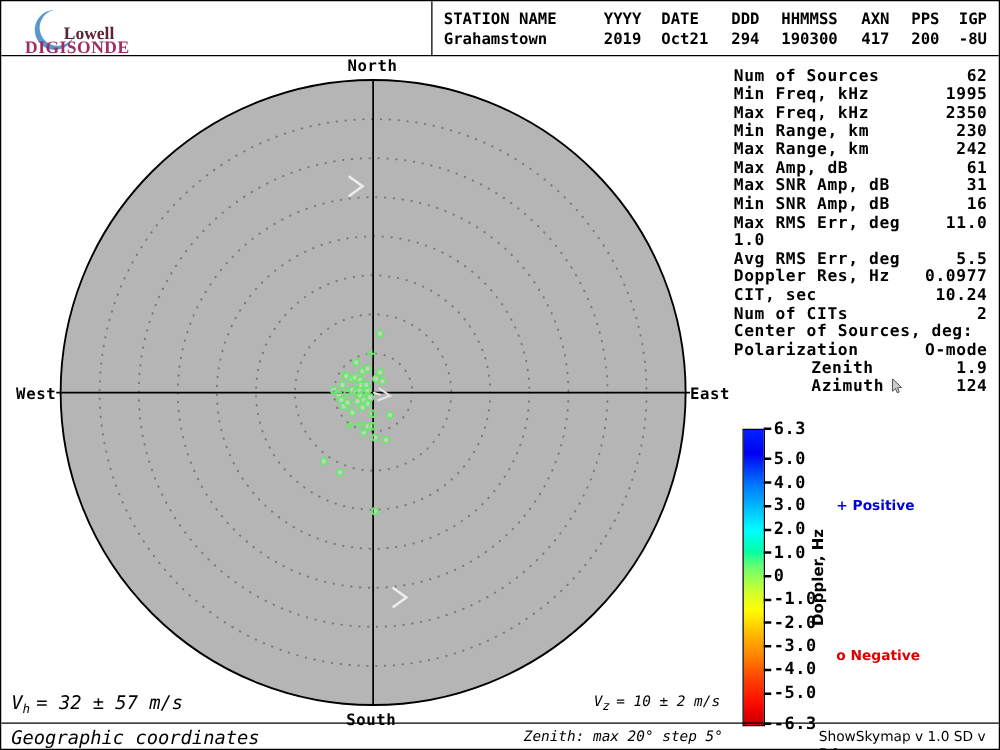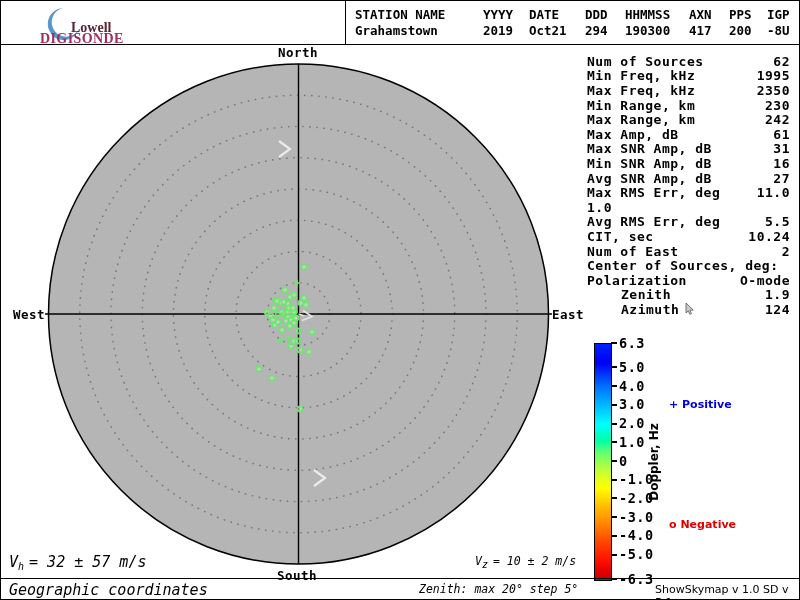--- a/index.html
+++ b/index.html
@@ -1,33 +1,33 @@
 <!DOCTYPE html>
 <html><head>
 <meta charset="utf-8">
 <style>
   html,body{margin:0;padding:0;background:#fff;}
   #frame{position:relative;width:800px;height:600px;background:#ffffff;border:1px solid #000;
          box-sizing:border-box;overflow:hidden;font-family:"DejaVu Sans Mono",monospace;color:#000;}
   
   #header-rule{position:absolute;left:0;top:43px;width:800px;height:0;border-top:1px solid #000;}
-  #logo{position:absolute;left:0;top:0;width:394px;height:43px;margin-left:20px;}
+  #logo{position:absolute;left:0;top:0;width:394px;height:43px;}
   #logo-lowell{position:absolute;left:50px;top:19px;font-family:"Liberation Serif",serif;font-weight:bold;
                font-size:14px;color:#5c2433;}
   #logo-digisonde{position:absolute;left:19px;top:30px;font-family:"Liberation Serif",serif;font-weight:bold;
                font-size:14px;color:#a02d62;letter-spacing:0.4px;}
   #header-table{position:absolute;left:344px;top:0;width:512px;height:43px;border-left:1px solid #000;
         box-sizing:border-box;display:grid;
         grid-template-columns:128px 46px 56px 40px 64px 40px 38px 30px;
         align-content:center;row-gap:3px;padding-left:9px;font-weight:bold;font-size:12.5px;white-space:nowrap;}
   .hcell{line-height:13px;}
   
   #stats{position:absolute;left:586px;top:53px;width:203px;font-size:13px;font-weight:bold;letter-spacing:0.5px;}
   .srow{height:14.6px;display:flex;justify-content:space-between;align-items:center;white-space:nowrap;}
-  .srow .sub-indent{margin-left:34px;}
+  .srow .sub-indent{margin-left:62px;}
   .slabel{display:flex;align-items:center;}
   
   #cbar{position:absolute;left:593px;top:342px;width:16px;height:236px;border:1px solid #000;box-sizing:content-box;}
   #cbar-ticks{position:absolute;left:0;top:0;width:800px;height:600px;pointer-events:none;}
   .ctick{position:absolute;width:6px;height:2px;background:#000;}
   .ctick-label{position:absolute;font-size:13.5px;font-weight:bold;letter-spacing:0.5px;}
   #doppler-label{position:absolute;left:607px;top:454px;width:92px;text-align:center;
         font-family:"DejaVu Sans",sans-serif;font-weight:bold;font-size:12px;
         transform:rotate(-90deg);transform-origin:center center;}
   .legend{position:absolute;font-family:"DejaVu Sans",sans-serif;font-weight:bold;font-size:11px;white-space:pre;}
@@ -181,40 +181,40 @@
       </div>
       <div class="srow">
         <span class="slabel">Max SNR Amp, dB</span>
         <span>31</span>
       </div>
       <div class="srow">
         <span class="slabel">Min SNR Amp, dB</span>
         <span>16</span>
       </div>
       <div class="srow">
-        <span class="slabel">Avg SNR Amp, dB</span>
-        <span>27</span>
-      </div>
-      <div class="srow">
         <span class="slabel">Max RMS Err, deg</span>
         <span>11.0</span>
       </div>
       <div class="srow">
         <span>1.0</span>
       </div>
       <div class="srow">
         <span class="slabel">Avg RMS Err, deg</span>
         <span>5.5</span>
       </div>
       <div class="srow">
+        <span class="slabel">Doppler Res, Hz</span>
+        <span>0.0977</span>
+      </div>
+      <div class="srow">
         <span class="slabel">CIT, sec</span>
         <span>10.24</span>
       </div>
       <div class="srow">
-        <span class="slabel">Num of East</span>
+        <span class="slabel">Num of CITs</span>
         <span>2</span>
       </div>
       <div class="srow">
         <span class="slabel">Center of Sources, deg:</span>
         <span></span>
       </div>
       <div class="srow">
         <span class="slabel">Polarization</span>
         <span>O-mode</span>
       </div>

